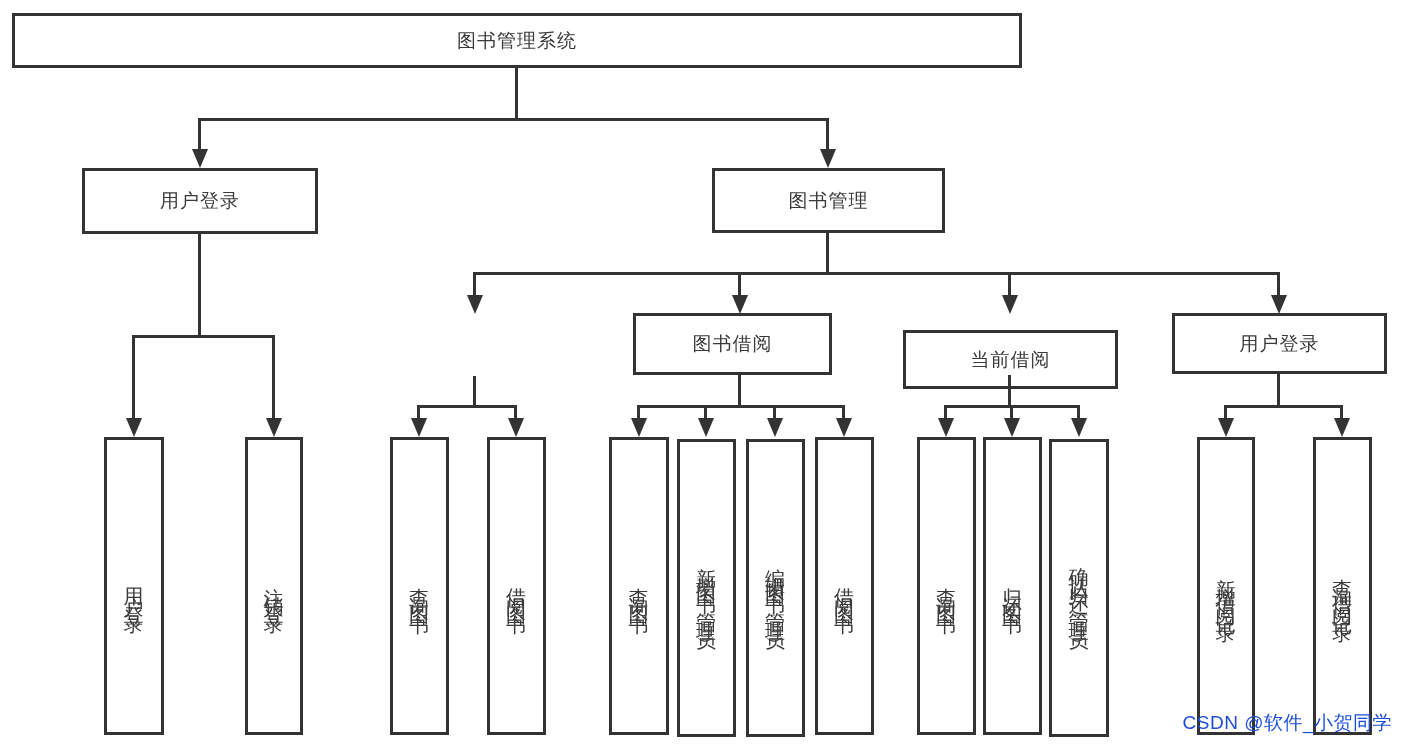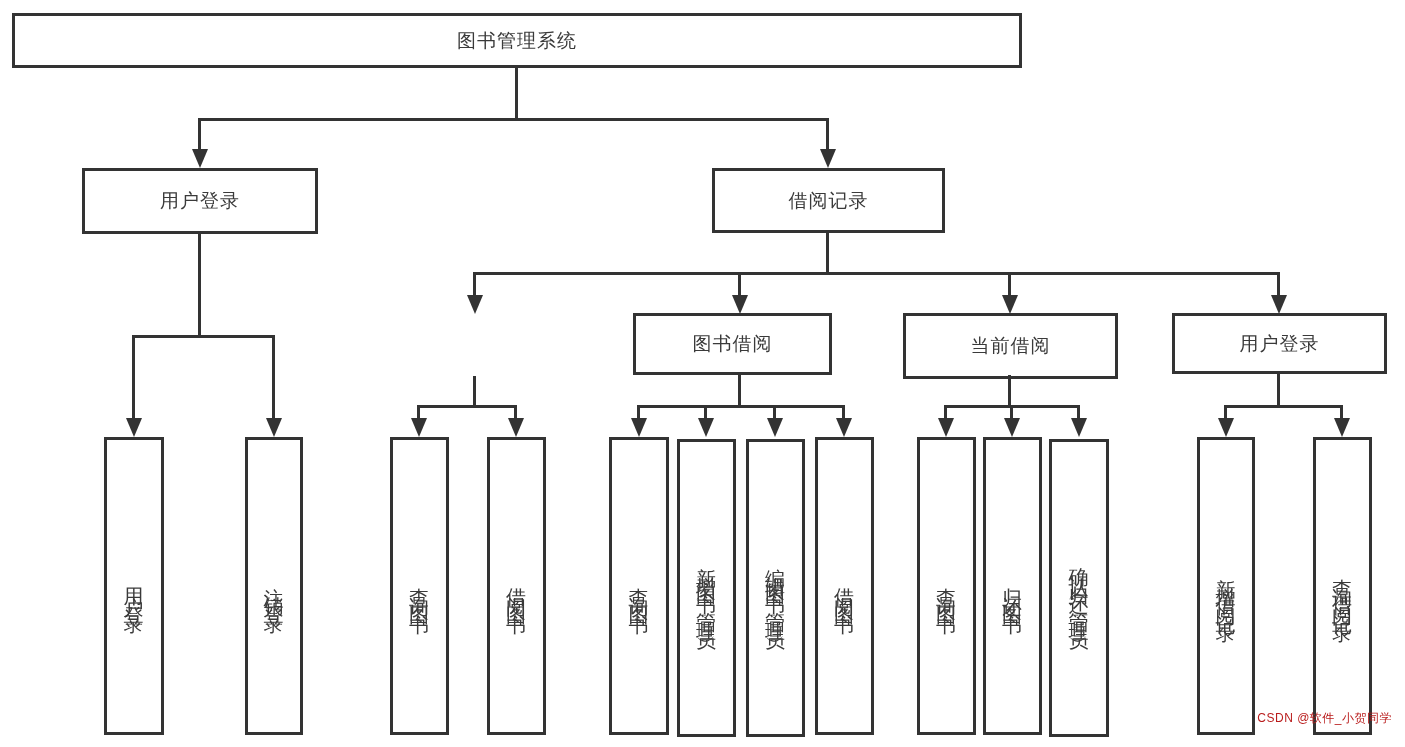--- a/index.html
+++ b/index.html
@@ -17,61 +17,61 @@
     font-size:20px;letter-spacing:9px;line-height:1;padding-top:8px;
   }
   .lv{position:absolute;width:3px;background:#333333;}
   .lh{position:absolute;height:3px;background:#333333;}
   .arr{
     position:absolute;width:0;height:0;
     border-left:8px solid transparent;border-right:8px solid transparent;
     border-top:19px solid #333333;
   }
   .watermark{
-    position:absolute;top:710px;right:13px;font-size:12px;color:#b91c1c;
+    position:absolute;top:710px;right:13px;font-size:19px;color:#1d4ed8;
     letter-spacing:0.5px;z-index:5;
   }
 </style>
 </head>
 <body>
 
 <div class="canvas">
 
   <div class="box" style="left:12px;top:13px;width:1010px;height:55px">图书管理系统</div>
 
   <div class="lv" style="left:515px;top:68px;height:50px"></div>
   <div class="lh" style="left:198px;top:118px;width:631px"></div>
   <div class="lv" style="left:198px;top:118px;height:34px"></div>
   <div class="arr" style="left:192px;top:149px"></div>
   <div class="lv" style="left:826px;top:118px;height:34px"></div>
   <div class="arr" style="left:820px;top:149px"></div>
 
   <div class="box" style="left:82px;top:168px;width:236px;height:66px">用户登录</div>
-  <div class="box" style="left:712px;top:168px;width:233px;height:65px">借阅记录</div>
+  <div class="box" style="left:712px;top:168px;width:233px;height:65px">图书管理</div>
 
   <div class="lv" style="left:198px;top:234px;height:101px"></div>
   <div class="lh" style="left:132px;top:335px;width:143px"></div>
   <div class="lv" style="left:132px;top:335px;height:86px"></div>
   <div class="arr" style="left:126px;top:418px"></div>
   <div class="lv" style="left:272px;top:335px;height:86px"></div>
   <div class="arr" style="left:266px;top:418px"></div>
 
   <div class="lv" style="left:826px;top:233px;height:39px"></div>
   <div class="lh" style="left:473px;top:272px;width:807px"></div>
   <div class="lv" style="left:473px;top:272px;height:26px"></div>
   <div class="arr" style="left:467px;top:295px"></div>
   <div class="lv" style="left:738px;top:272px;height:26px"></div>
   <div class="arr" style="left:732px;top:295px"></div>
   <div class="lv" style="left:1008px;top:272px;height:26px"></div>
   <div class="arr" style="left:1002px;top:295px"></div>
   <div class="lv" style="left:1277px;top:272px;height:26px"></div>
   <div class="arr" style="left:1271px;top:295px"></div>
 
   <div class="box" style="left:633px;top:313px;width:199px;height:62px">图书借阅</div>
-  <div class="box" style="left:903px;top:313px;width:215px;height:66px">当前借阅</div>
+  <div class="box" style="left:903px;top:330px;width:215px;height:59px">当前借阅</div>
   <div class="box" style="left:1172px;top:313px;width:215px;height:61px">用户登录</div>
 
   <div class="lv" style="left:473px;top:376px;height:29px"></div>
   <div class="lh" style="left:417px;top:405px;width:100px"></div>
   <div class="lv" style="left:417px;top:405px;height:16px"></div>
   <div class="arr" style="left:411px;top:418px"></div>
   <div class="lv" style="left:514px;top:405px;height:16px"></div>
   <div class="arr" style="left:508px;top:418px"></div>
 
   <div class="lv" style="left:738px;top:375px;height:30px"></div>

